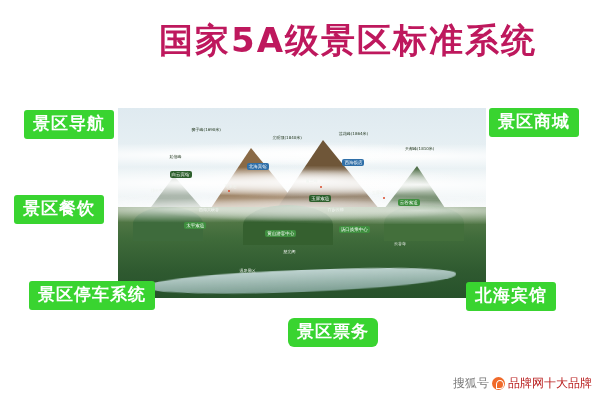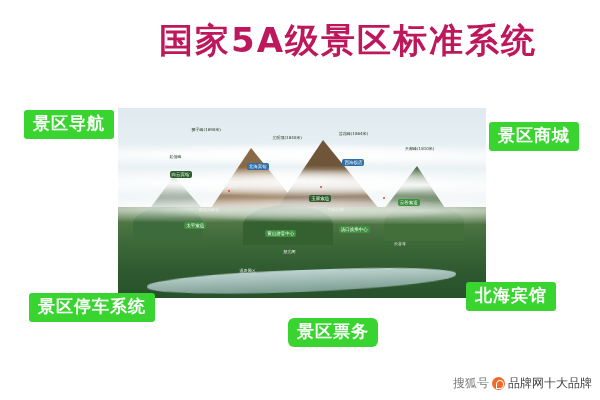--- a/index.html
+++ b/index.html
@@ -188,21 +188,21 @@
     position: relative;
   }
   .wm-logo::after {
     content: "";
     position: absolute;
     left: 3.5px; top: 3px;
     width: 6px; height: 7px;
     border: 1.6px solid #ffffff;
     border-radius: 50% 50% 50% 0;
   }
-  .wm-strong { color: #404040; }
+  .wm-strong { color: #b91c1c; }
 </style>
 </head>
 <body>
 
 <div id="stage">
 
   <div class="title">国家5A级景区标准系统</div>
 
   <div class="map-wrap">
     <div class="sky"></div>
@@ -245,22 +245,23 @@
     <div class="map-plate" style="left:18%; top:60%;">太平索道</div>
     <div class="map-plate" style="left:40%; top:64%;">黄山游客中心</div>
     <div class="map-plate" style="left:60%; top:62%;">汤口换乘中心</div>
 
     <div class="map-dot" style="left:30%; top:43%;"></div>
     <div class="map-dot" style="left:55%; top:41%;"></div>
     <div class="map-dot" style="left:72%; top:47%;"></div>
   </div>
 
   <div class="tag" style="left:24px; top:110px;">景区导航</div>
-  <div class="tag" style="left:489px; top:122px;text-align:center;">景区商城</div>
-  <div class="tag" style="left:29px; top:281px;margin-top:12px;">景区停车系统</div>
+  <div class="tag" style="left:489px; top:108px;text-align:center;">景区商城</div>
+  <div class="tag" style="left:14px; top:195px;">景区餐饮</div>
+  <div class="tag" style="left:29px; top:281px;">景区停车系统</div>
   <div class="tag" style="left:466px; top:282px;">北海宾馆</div>
   <div class="tag" style="left:288px; top:318px;border-radius:6px;">景区票务</div>
 
   <div class="watermark">
     <span>搜狐号</span>
     <span class="wm-logo"></span>
     <span class="wm-strong">品牌网十大品牌</span>
   </div>
 
 </div>

